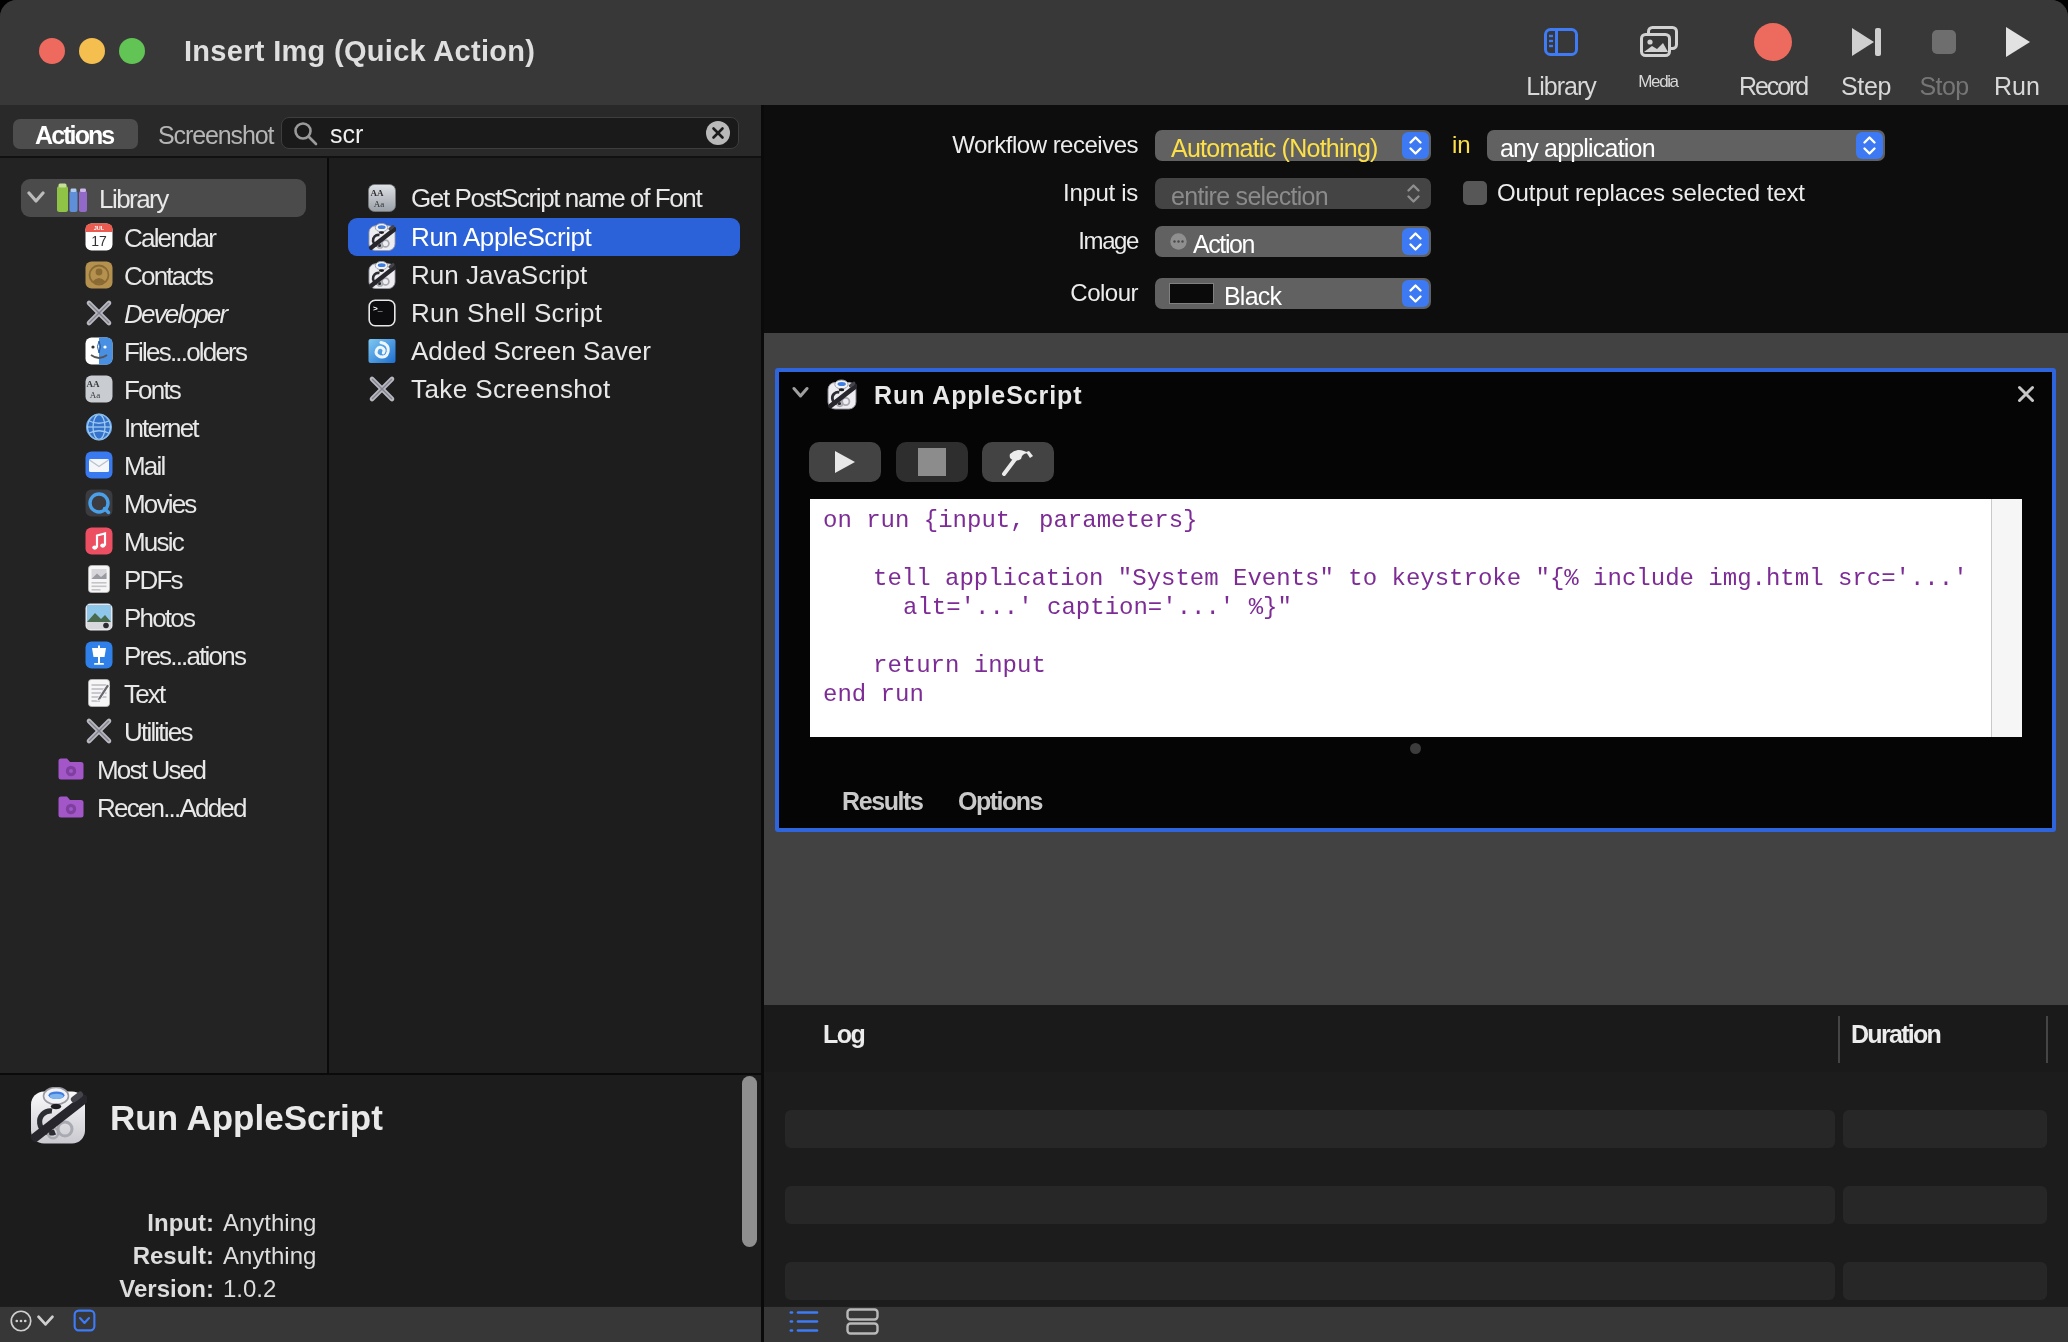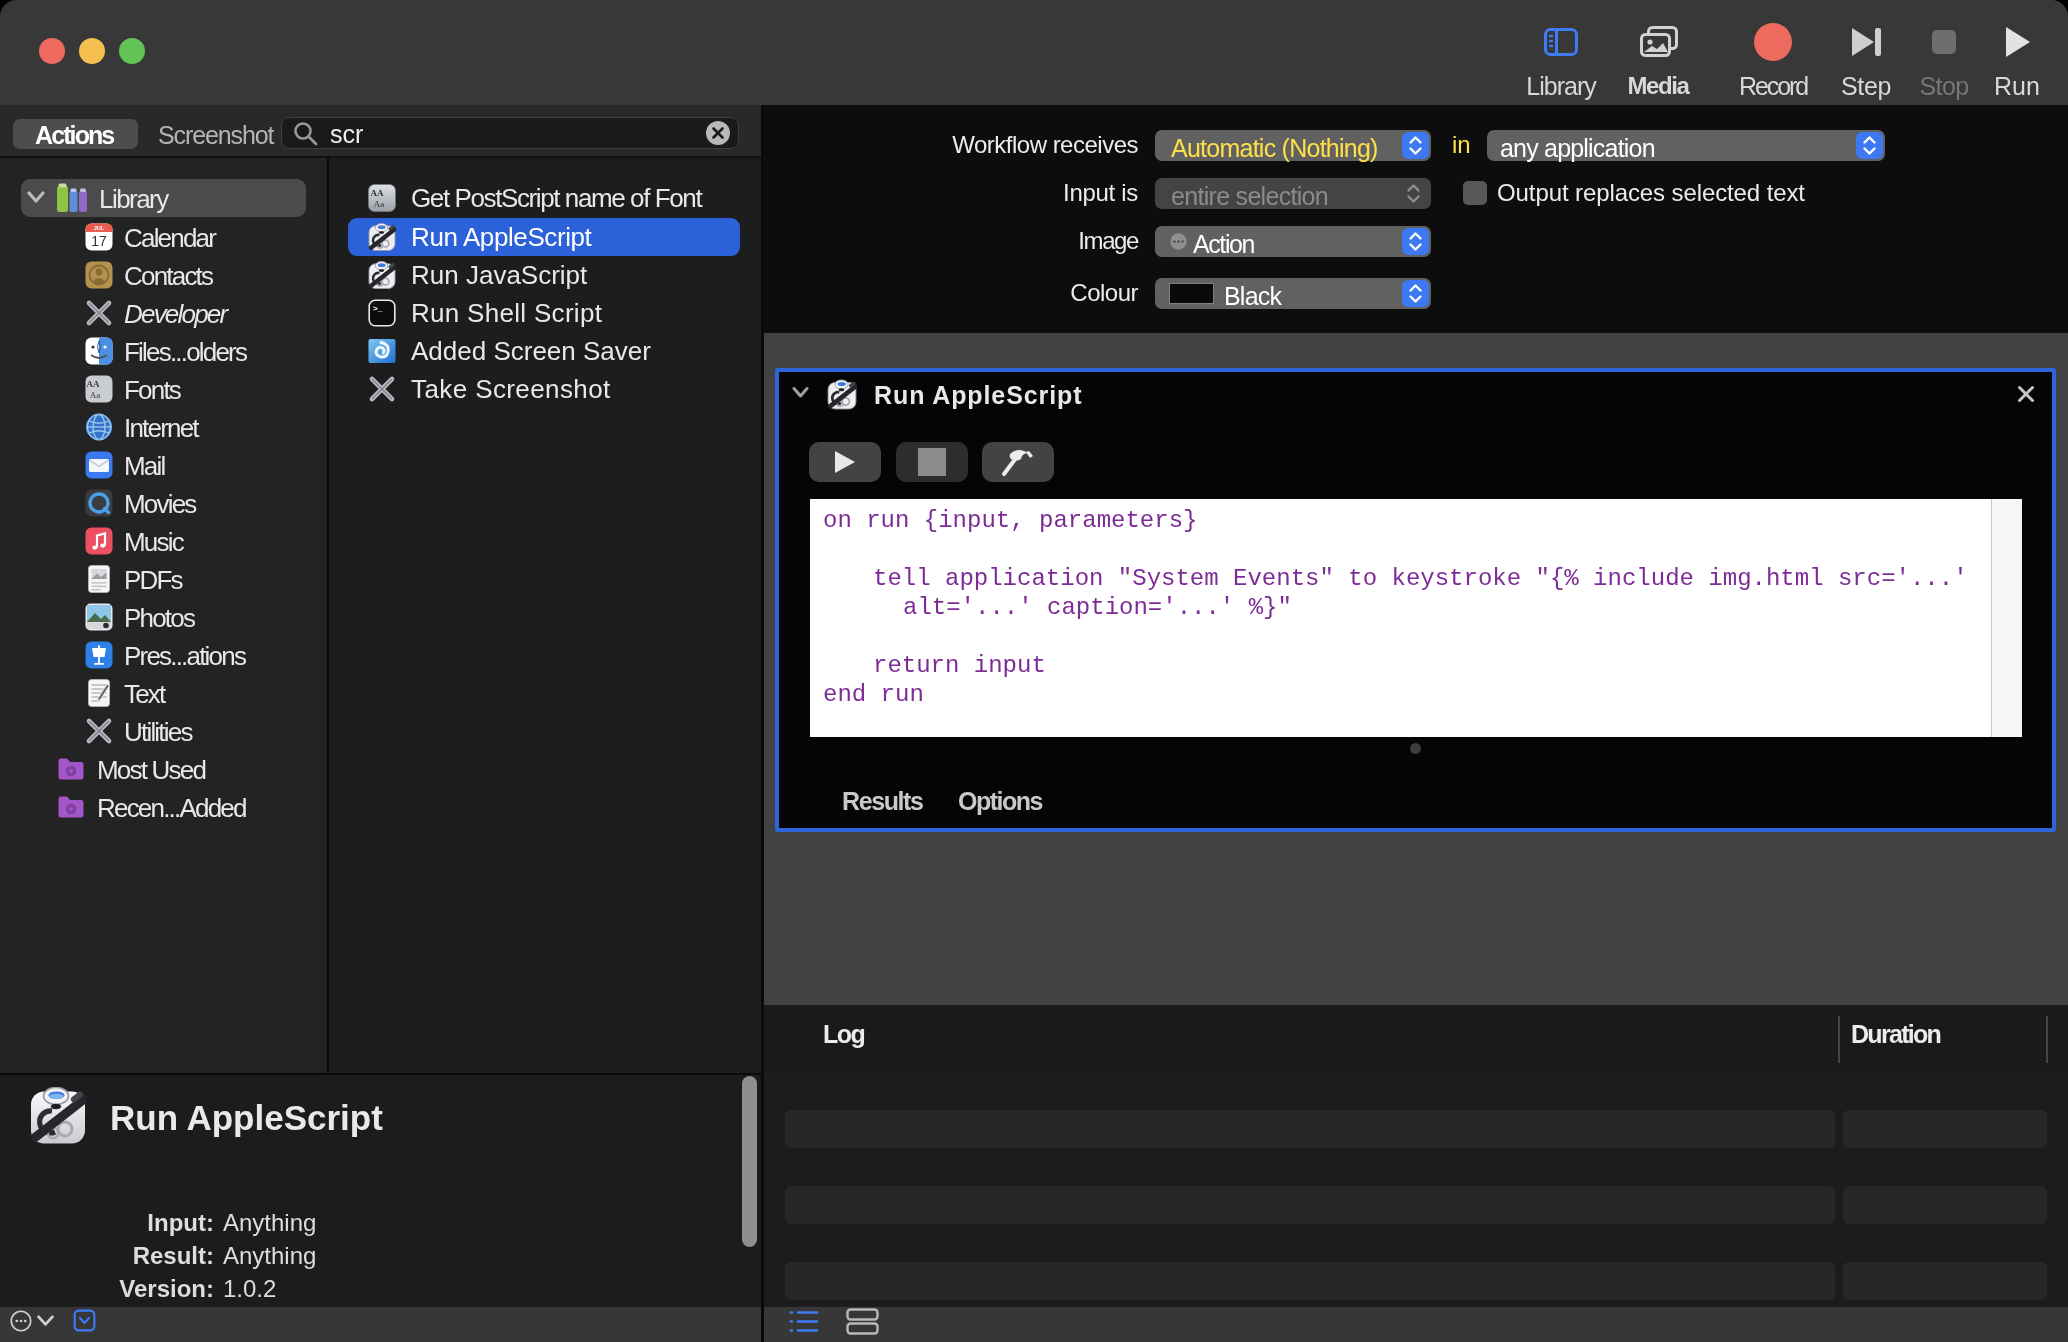--- a/index.html
+++ b/index.html
@@ -12,37 +12,38 @@
   .txt { white-space:nowrap; backface-visibility:hidden; }
 </style>
 </head>
 <body>
 <div id="win">
 
   <div class="abs" style="left:0;top:0;width:2068px;height:105px;background:#383838;"></div>
   <div class="abs" style="left:39px;top:38px;width:26px;height:26px;border-radius:50%;background:#ee6a5f;"></div>
   <div class="abs" style="left:79px;top:38px;width:26px;height:26px;border-radius:50%;background:#f5bf4f;"></div>
   <div class="abs" style="left:119px;top:38px;width:26px;height:26px;border-radius:50%;background:#61c454;"></div>
+  <div class="abs txt" id="title" style="left:184px;top:35px;font-size:29px;font-weight:700;letter-spacing:0.3px;color:#dfdfdf;">Insert Img (Quick Action)</div>
 
   <svg class="abs" style="left:1544px;top:28px;" width="34" height="28" viewBox="0 0 34 28">
     <rect x="1.5" y="1.5" width="31" height="25" rx="5" fill="none" stroke="#3e7bf5" stroke-width="3"></rect>
     <line x1="12.5" y1="2" x2="12.5" y2="26" stroke="#3e7bf5" stroke-width="3"></line>
     <line x1="5" y1="8" x2="9" y2="8" stroke="#3e7bf5" stroke-width="2.4"></line>
     <line x1="5" y1="13" x2="9" y2="13" stroke="#3e7bf5" stroke-width="2.4"></line>
     <line x1="5" y1="18" x2="9" y2="18" stroke="#3e7bf5" stroke-width="2.4"></line>
   </svg>
   <div class="abs txt" style="left:1561px;top:72px;font-size:25px;letter-spacing:-1px;color:#d8d8d8;transform:translateX(-50%);">Library</div>
 
   <svg class="abs" style="left:1640px;top:26px;" width="38" height="32" viewBox="0 0 38 32">
     <rect x="8.5" y="1.5" width="28" height="21" rx="4" fill="none" stroke="#d2d2d2" stroke-width="3"></rect>
     <rect x="1.5" y="8.5" width="28" height="21" rx="4" fill="#383838" stroke="#d2d2d2" stroke-width="3"></rect>
     <circle cx="10" cy="16" r="2.6" fill="#d2d2d2"></circle>
     <path d="M4 26 L12 20 L17 23 L23 17 L28 26 Z" fill="#d2d2d2"></path>
   </svg>
-  <div class="abs txt" style="left:1658px;top:72px;font-size:24px;letter-spacing:-1.4px;color:#d8d8d8;transform:translateX(-50%);font-weight:bold;">Media</div>
+  <div class="abs txt" style="left:1658px;top:72px;font-size:17px;letter-spacing:-1.4px;color:#d8d8d8;transform:translateX(-50%);">Media</div>
 
   <div class="abs" style="left:1754px;top:23px;width:38px;height:38px;border-radius:50%;background:#ed6a5e;"></div>
   <div class="abs txt" style="left:1773px;top:72px;font-size:25px;letter-spacing:-2.1px;color:#d8d8d8;transform:translateX(-50%);">Record</div>
 
   <svg class="abs" style="left:1850px;top:26px;" width="34" height="32" viewBox="0 0 34 32">
     <path d="M2 2 L24 16 L2 30 Z" fill="#cfcfcf"></path>
     <rect x="25" y="2" width="6" height="28" rx="2" fill="#cfcfcf"></rect>
   </svg>
   <div class="abs txt" style="left:1866px;top:72px;font-size:25px;letter-spacing:-0.3px;color:#d8d8d8;transform:translateX(-50%);">Step</div>
 

